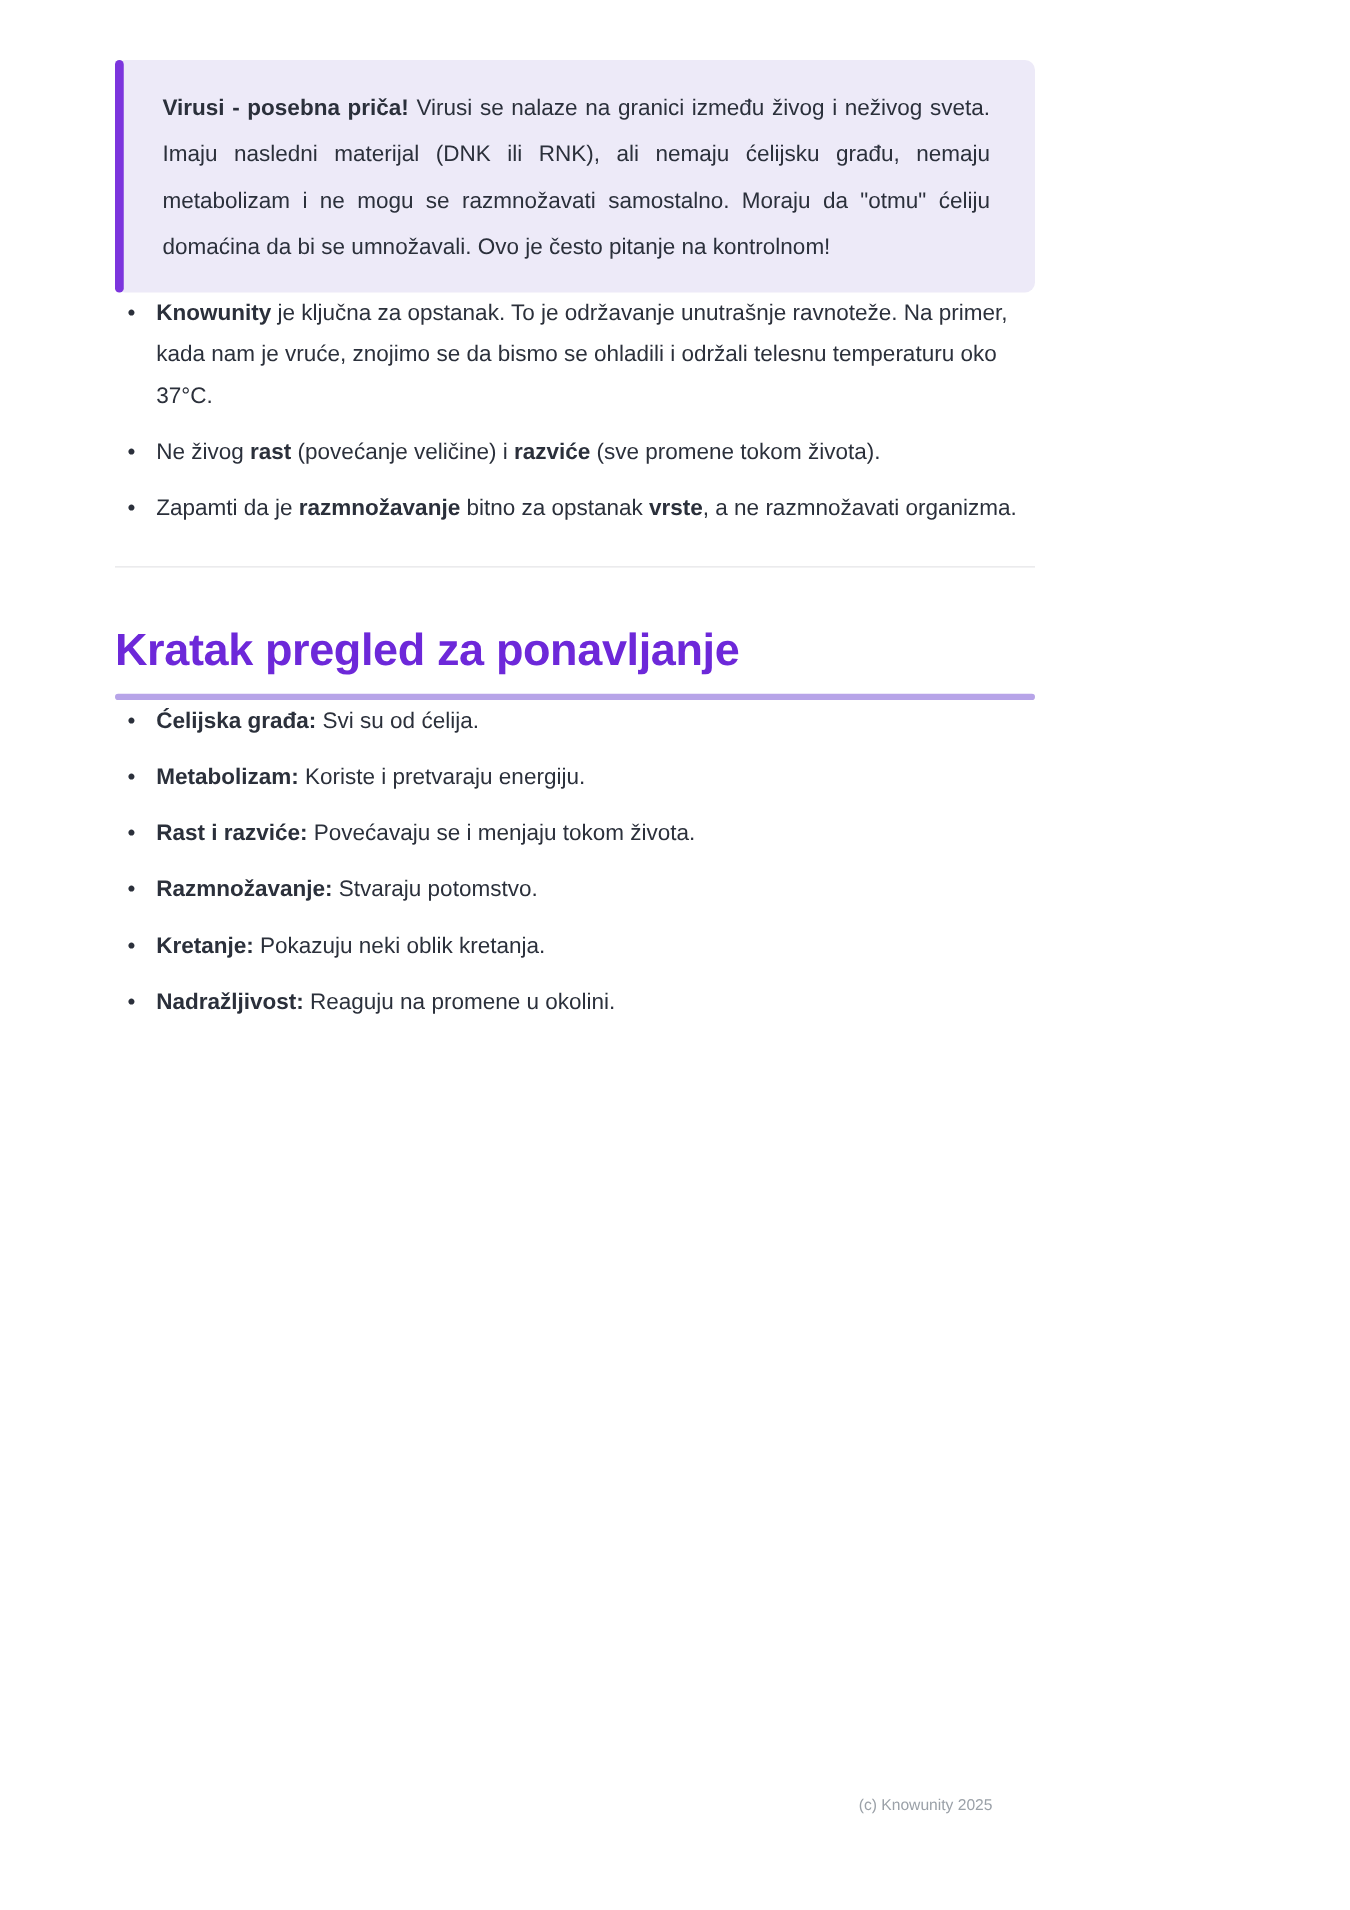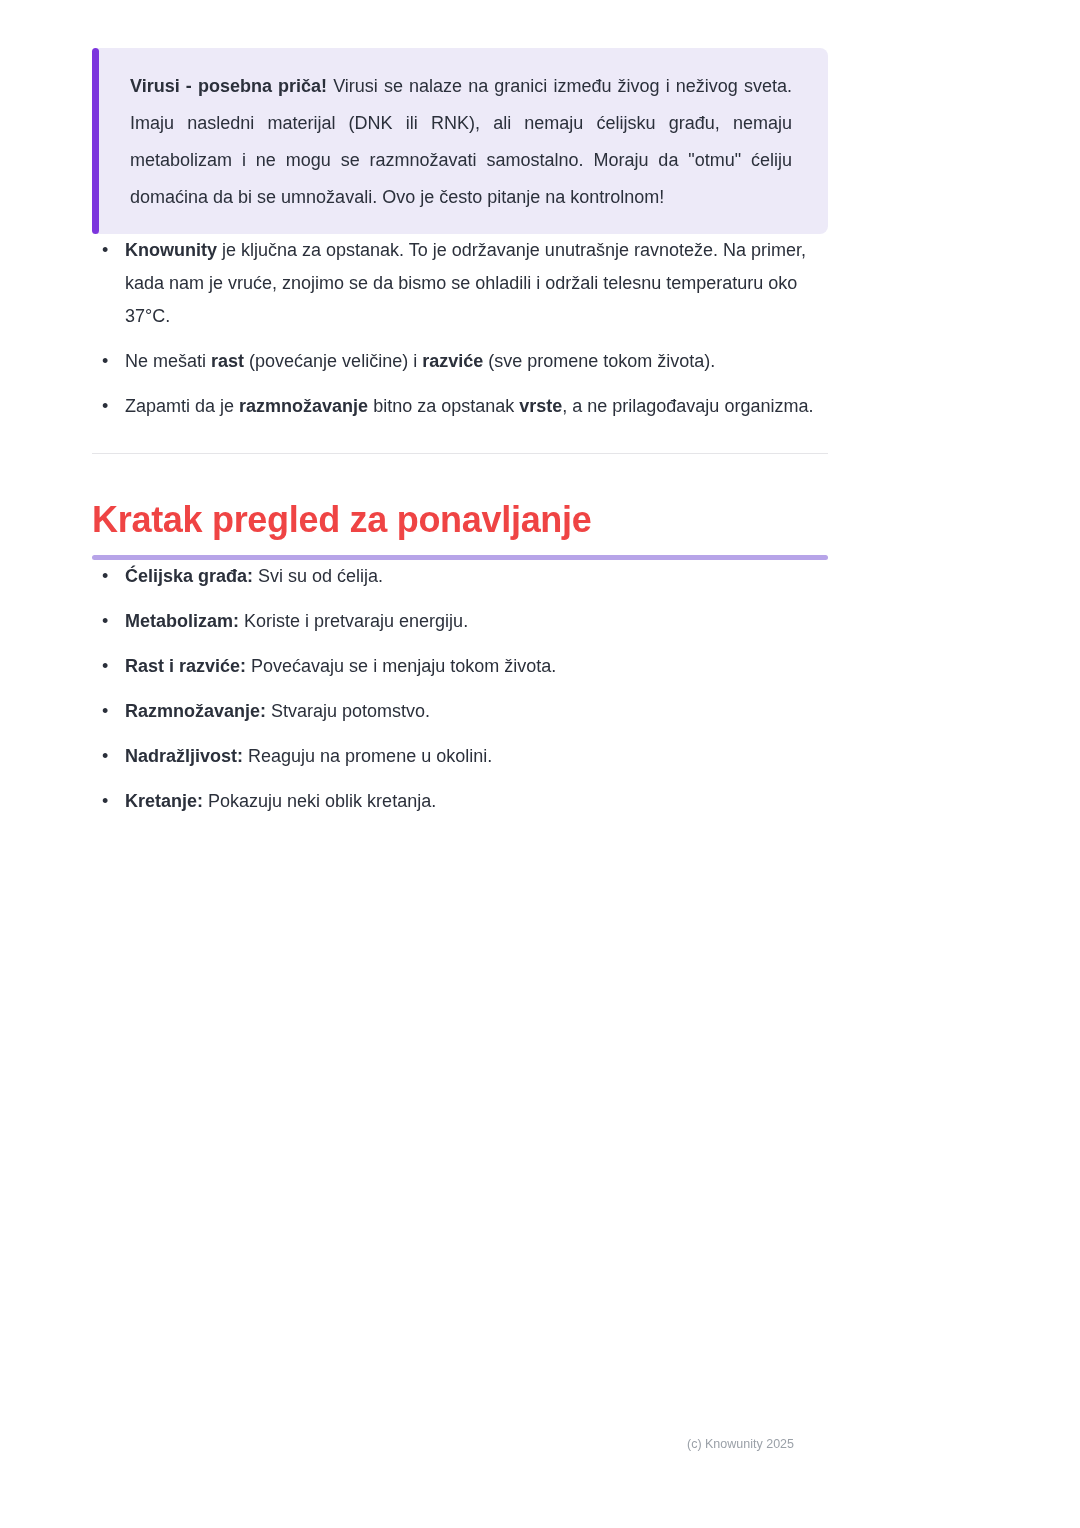--- a/index.html
+++ b/index.html
@@ -85,21 +85,21 @@
   .divider {
     border: none;
     border-top: 1px solid #E5E5E8;
     margin: 30px 0 0 0;
   }
   .section-title {
     margin: 44px 0 0 0;
     font-size: 36px;
     line-height: 44px;
     font-weight: bold;
-    color: #ef4444;
+    color: #6d28d9;
     letter-spacing: -0.3px;
   }
   .title-underline {
     height: 5px;
     background: #B7A4E8;
     border-radius: 3px;
     margin-top: 13px;
   }
   .intro {
     margin: 25px 0 0 0;
@@ -128,24 +128,24 @@
     <div class="callout">
       <div class="callout-bar"></div>
       <p class="callout-text"><strong>Virusi - posebna priča!</strong><span> Virusi se nalaze na granici između živog i neživog sveta. Imaju nasledni materijal (DNK ili RNK), ali nemaju ćelijsku građu, nemaju metabolizam i ne mogu se razmnožavati samostalno. Moraju da "otmu" ćeliju domaćina da bi se umnožavali. Ovo je često pitanje na kontrolnom!</span></p>
     </div>
 
     <ul class="blist notes">
         <li>
     <span><strong>Knowunity</strong><span> je ključna za opstanak. To je održavanje unutrašnje ravnoteže. Na primer, kada nam je vruće, znojimo se da bismo se ohladili i održali telesnu temperaturu oko 37°C.</span></span>
   </li>
         <li>
-    <span><span>Ne mešati </span><strong>rast</strong><span> (povećanje veličine) i </span><strong>razviće</strong><span> (sve promene tokom života).</span></span>
+    <span><span>Ne živog </span><strong>rast</strong><span> (povećanje veličine) i </span><strong>razviće</strong><span> (sve promene tokom života).</span></span>
   </li>
         <li>
-    <span><span>Zapamti da je </span><strong>razmnožavanje</strong><span> bitno za opstanak </span><strong>vrste</strong><span>, a ne prilagođavaju organizma.</span></span>
+    <span><span>Zapamti da je </span><strong>razmnožavanje</strong><span> bitno za opstanak </span><strong>vrste</strong><span>, a ne razmnožavati organizma.</span></span>
   </li>
       </ul>
 
     <hr class="divider">
 
     <h2 class="section-title">Kratak pregled za ponavljanje</h2>
     <div class="title-underline"></div>
 
 
     <ul class="blist review">
@@ -155,24 +155,24 @@
         <li>
     <span><strong>Metabolizam:</strong><span> Koriste i pretvaraju energiju.</span></span>
   </li>
         <li>
     <span><strong>Rast i razviće:</strong><span> Povećavaju se i menjaju tokom života.</span></span>
   </li>
         <li>
     <span><strong>Razmnožavanje:</strong><span> Stvaraju potomstvo.</span></span>
   </li>
         <li>
-    <span><strong>Nadražljivost:</strong><span> Reaguju na promene u okolini.</span></span>
+    <span><strong>Kretanje:</strong><span> Pokazuju neki oblik kretanja.</span></span>
   </li>
         <li>
-    <span><strong>Kretanje:</strong><span> Pokazuju neki oblik kretanja.</span></span>
+    <span><strong>Nadražljivost:</strong><span> Reaguju na promene u okolini.</span></span>
   </li>
       </ul>
 
   </div>
 
   <div class="footer">(c) Knowunity 2025</div>
 
 </div>
 
 </body></html>

